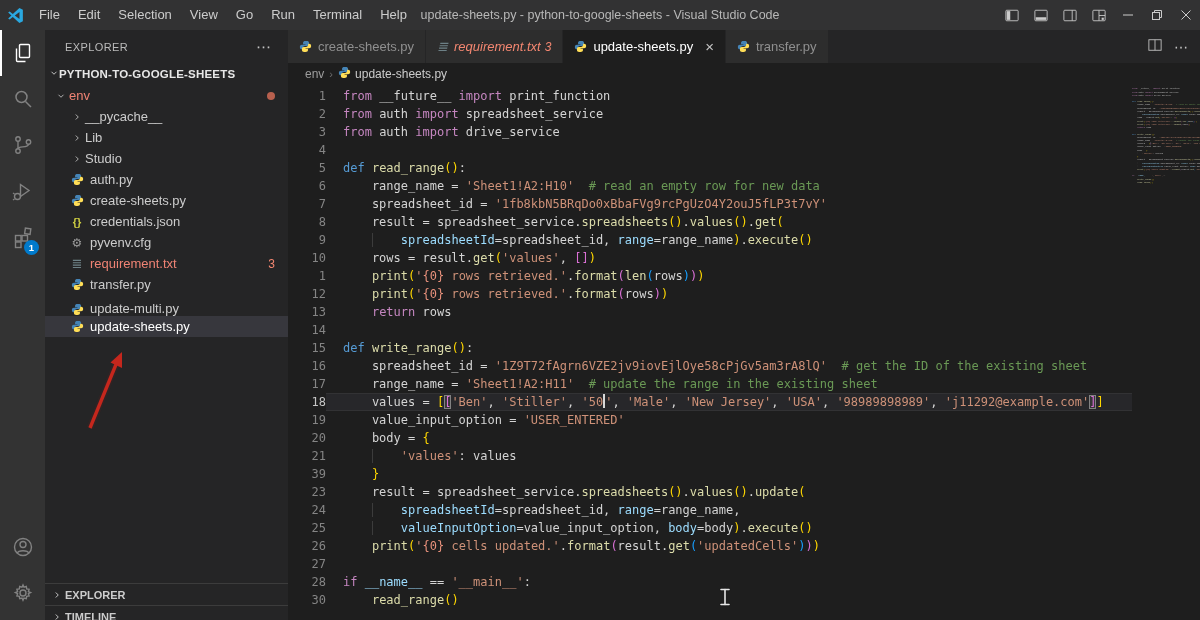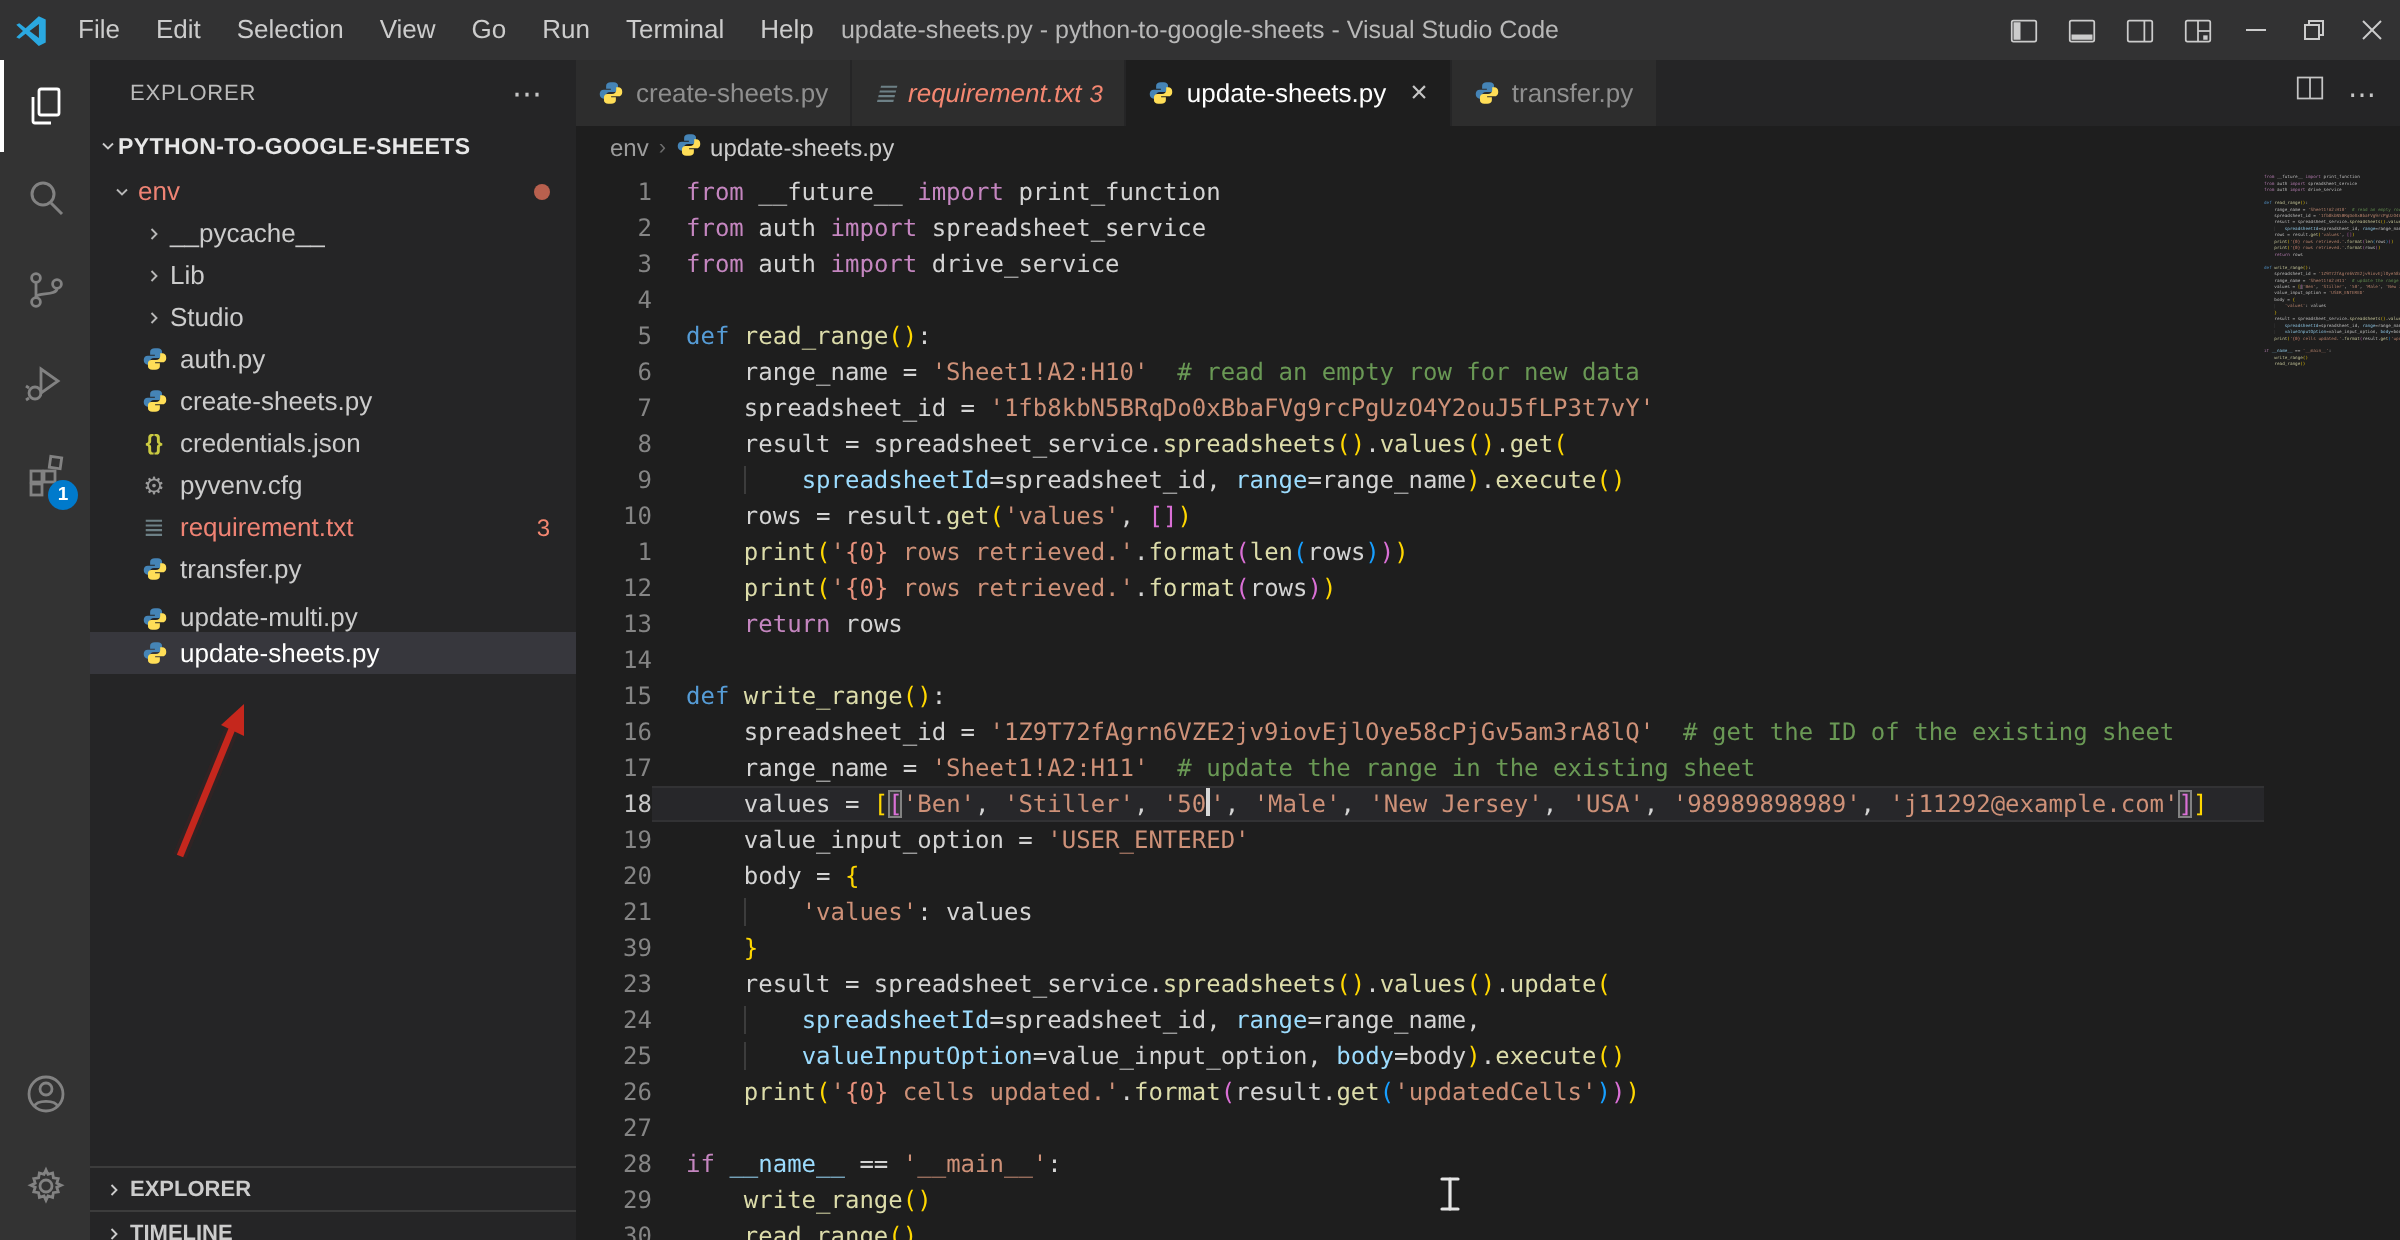--- a/index.html
+++ b/index.html
@@ -500,24 +500,20 @@
             <span class="ln">26</span>
             <span class="lc"><span class="tok" style="color: rgb(212, 212, 212);">    </span><span class="tok" style="color: rgb(220, 220, 170);">print</span><span class="tok" style="color: rgb(255, 215, 0);">(</span><span class="tok" style="color: rgb(206, 145, 120);">'</span><span class="tok" style="color: rgb(232, 145, 124);">{0}</span><span class="tok" style="color: rgb(206, 145, 120);"> cells updated.'</span><span class="tok" style="color: rgb(212, 212, 212);">.</span><span class="tok" style="color: rgb(220, 220, 170);">format</span><span class="tok" style="color: rgb(218, 112, 214);">(</span><span class="tok" style="color: rgb(212, 212, 212);">result.</span><span class="tok" style="color: rgb(220, 220, 170);">get</span><span class="tok" style="color: rgb(23, 159, 255);">(</span><span class="tok" style="color: rgb(206, 145, 120);">'updatedCells'</span><span class="tok" style="color: rgb(23, 159, 255);">)</span><span class="tok" style="color: rgb(218, 112, 214);">)</span><span class="tok" style="color: rgb(255, 215, 0);">)</span></span>
           </div>
           <div class="code-line">
             <span class="ln">27</span>
             <span class="lc"></span>
           </div>
           <div class="code-line">
             <span class="ln">28</span>
             <span class="lc"><span class="tok" style="color: rgb(197, 134, 192);">if</span><span class="tok" style="color: rgb(212, 212, 212);"> </span><span class="tok" style="color: rgb(156, 220, 254);">__name__</span><span class="tok" style="color: rgb(212, 212, 212);"> == </span><span class="tok" style="color: rgb(206, 145, 120);">'__main__'</span><span class="tok" style="color: rgb(212, 212, 212);">:</span></span>
-          </div>
-          <div class="code-line">
-            <span class="ln">29</span>
-            <span class="lc"><span class="tok" style="color: rgb(212, 212, 212);">    </span><span class="tok" style="color: rgb(220, 220, 170);">write_range</span><span class="tok" style="color: rgb(255, 215, 0);">(</span><span class="tok" style="color: rgb(255, 215, 0);">)</span></span>
           </div>
           <div class="code-line">
             <span class="ln">30</span>
             <span class="lc"><span class="tok" style="color: rgb(212, 212, 212);">    </span><span class="tok" style="color: rgb(220, 220, 170);">read_range</span><span class="tok" style="color: rgb(255, 215, 0);">(</span><span class="tok" style="color: rgb(255, 215, 0);">)</span></span>
           </div>
         </div>
       <div class="minimap">
         <div class="mm-inner">
             <div class="mm-line"><span class="tok" style="color: rgb(197, 134, 192);">from</span><span class="tok" style="color: rgb(212, 212, 212);"> __future__ </span><span class="tok" style="color: rgb(197, 134, 192);">import</span><span class="tok" style="color: rgb(212, 212, 212);"> print_function</span></div>
             <div class="mm-line"><span class="tok" style="color: rgb(197, 134, 192);">from</span><span class="tok" style="color: rgb(212, 212, 212);"> auth </span><span class="tok" style="color: rgb(197, 134, 192);">import</span><span class="tok" style="color: rgb(212, 212, 212);"> spreadsheet_service</span></div>

